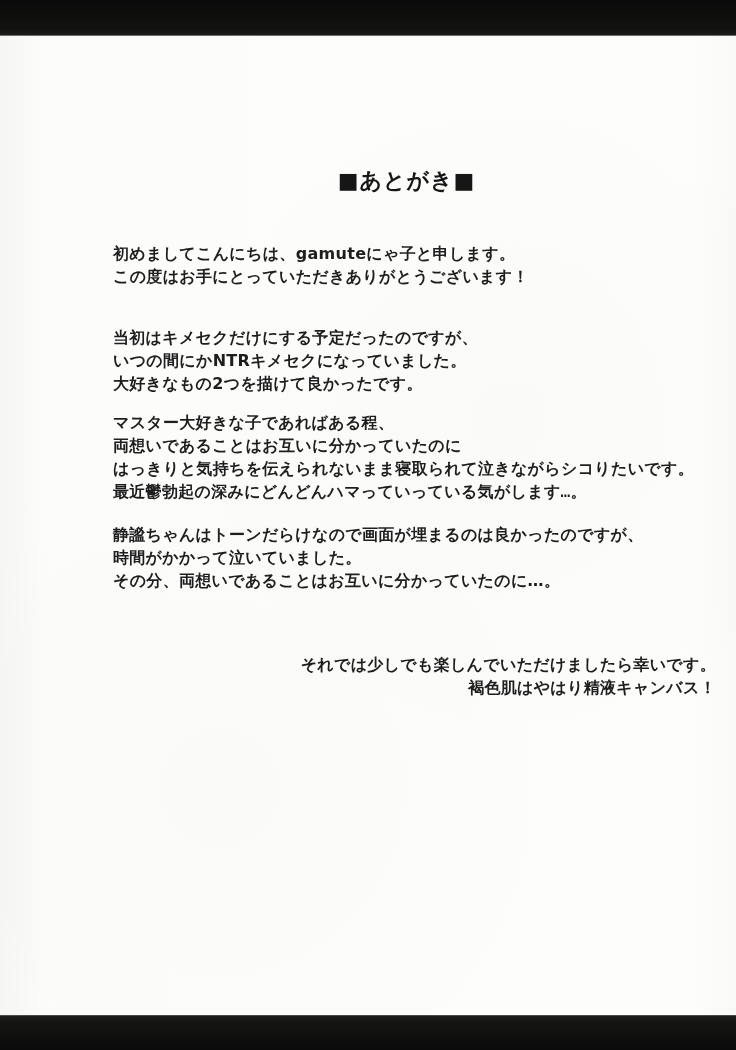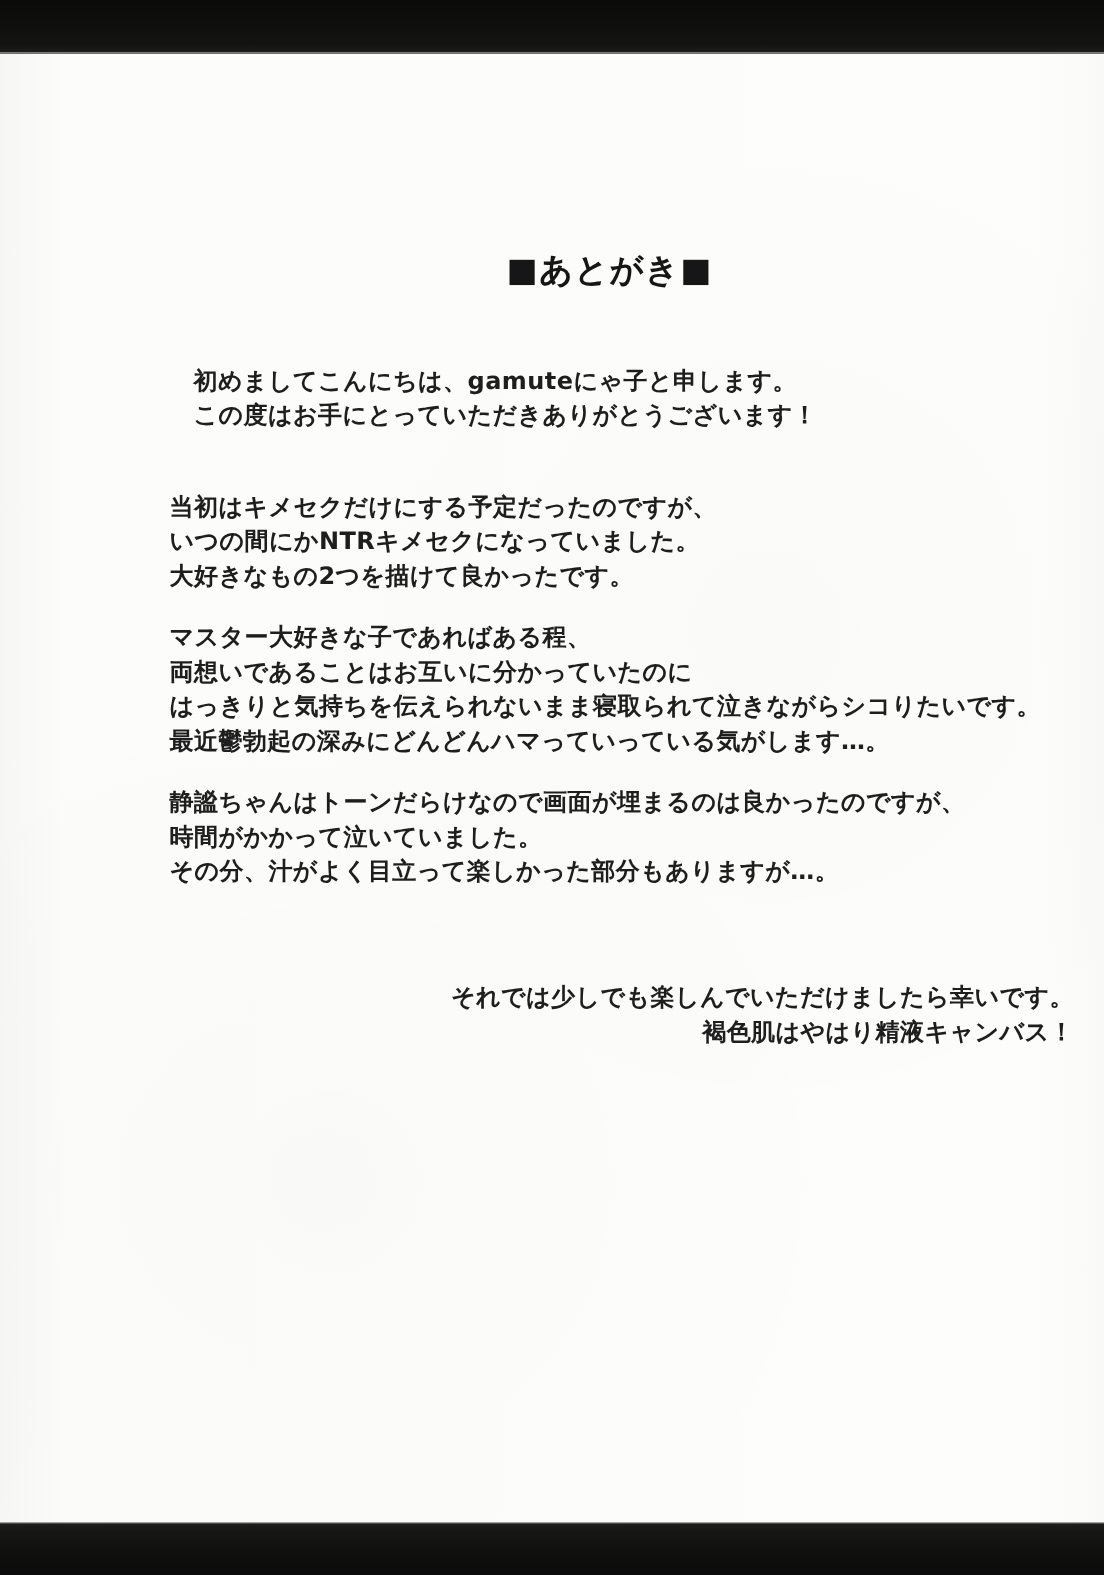--- a/index.html
+++ b/index.html
@@ -64,23 +64,23 @@
     color: #1e1e1e;
     font-size: 16px;
     line-height: 23px;
     font-weight: 600;
     letter-spacing: 0.3px;
     white-space: nowrap;
   }
   .para .line {
     height: 23px;
   }
-  .para-1 { top: 242px; margin-left: 16px; }
+  .para-1 { top: 242px; }
   .para-2 { top: 326px; }
-  .para-3 { top: 413px; }
+  .para-3 { top: 413px; font-family: Liberation Mono, monospace; }
   .para-4 { top: 523px; }
   .para-5 { top: 653px; text-align: right; }
 </style>
 </head>
 <body>
 
 <div class="page-surface"></div>
 
 <div class="band band-top"></div>
 
@@ -100,21 +100,21 @@
 <div class="para para-3">
   <div class="line">マスター大好きな子であればある程、</div>
   <div class="line">両想いであることはお互いに分かっていたのに</div>
   <div class="line">はっきりと気持ちを伝えられないまま寝取られて泣きながらシコりたいです。</div>
   <div class="line">最近鬱勃起の深みにどんどんハマっていっている気がします…。</div>
 </div>
 
 <div class="para para-4">
   <div class="line">静謐ちゃんはトーンだらけなので画面が埋まるのは良かったのですが、</div>
   <div class="line">時間がかかって泣いていました。</div>
-  <div class="line">その分、汁がよく目立って楽しかった部分もありますが…。</div>
+  <div class="line">その分、両想いであることはお互いに分かっていたのに…。</div>
 </div>
 
 <div class="para para-5">
   <div class="line">それでは少しでも楽しんでいただけましたら幸いです。</div>
   <div class="line">褐色肌はやはり精液キャンバス！</div>
 </div>
 
 <div class="band band-bottom"></div>
 
 </body></html>

